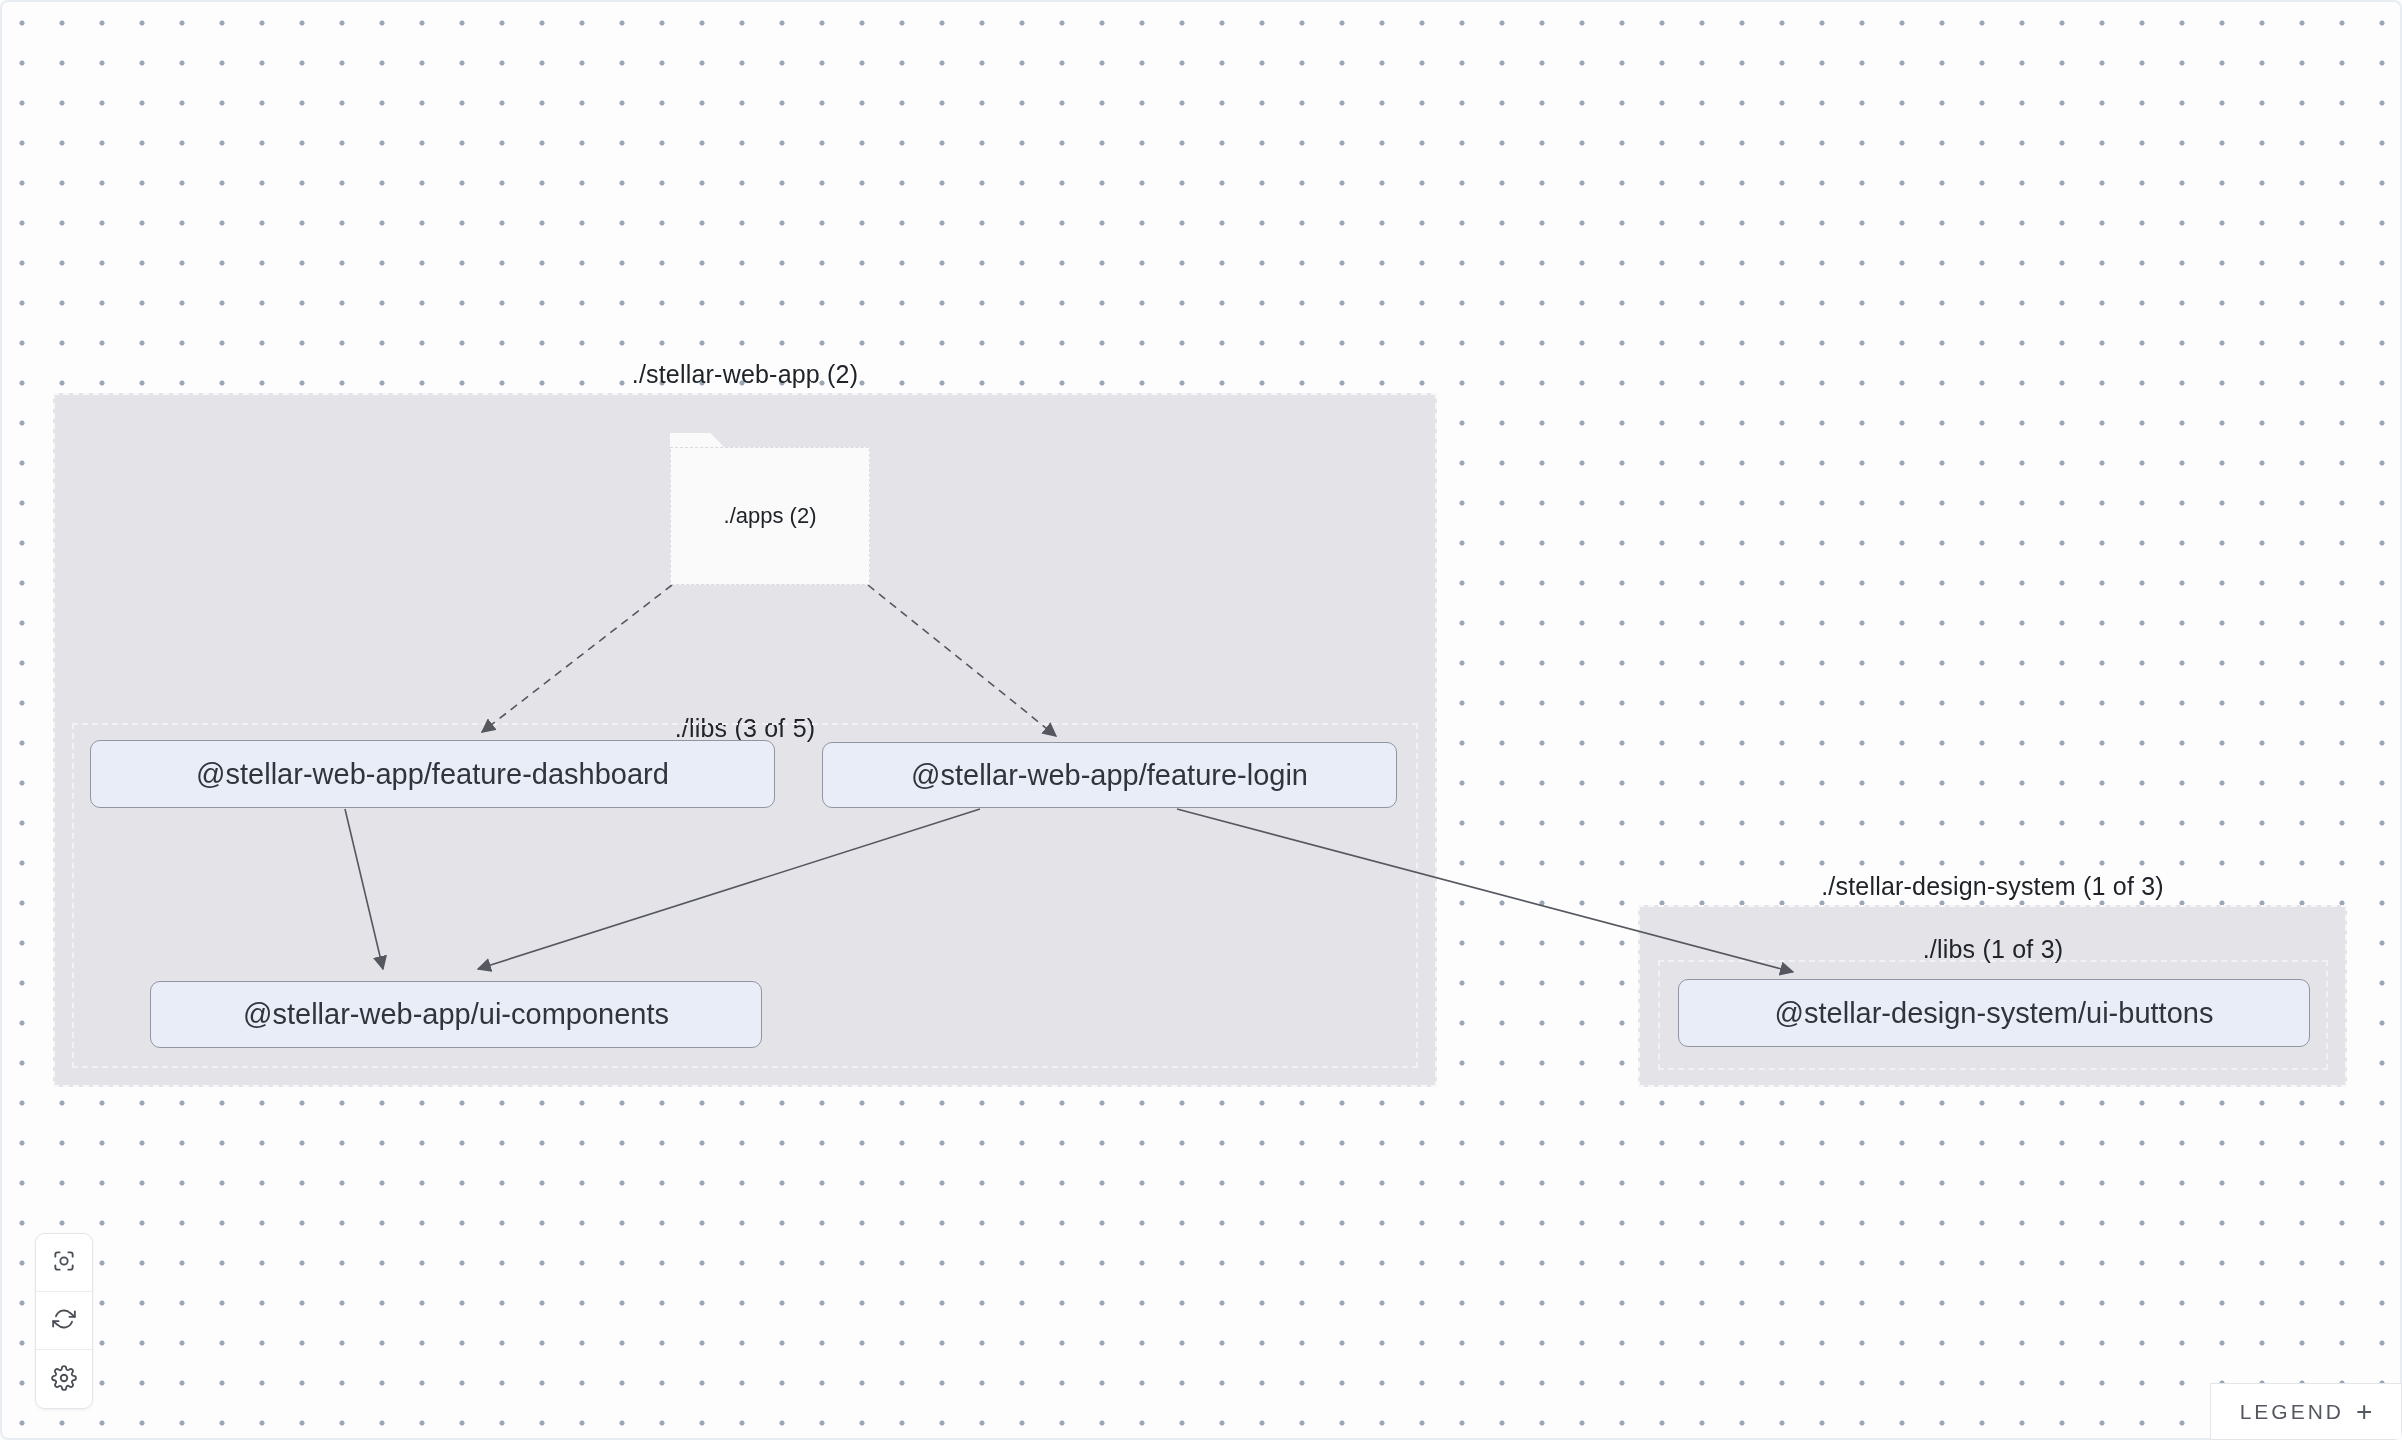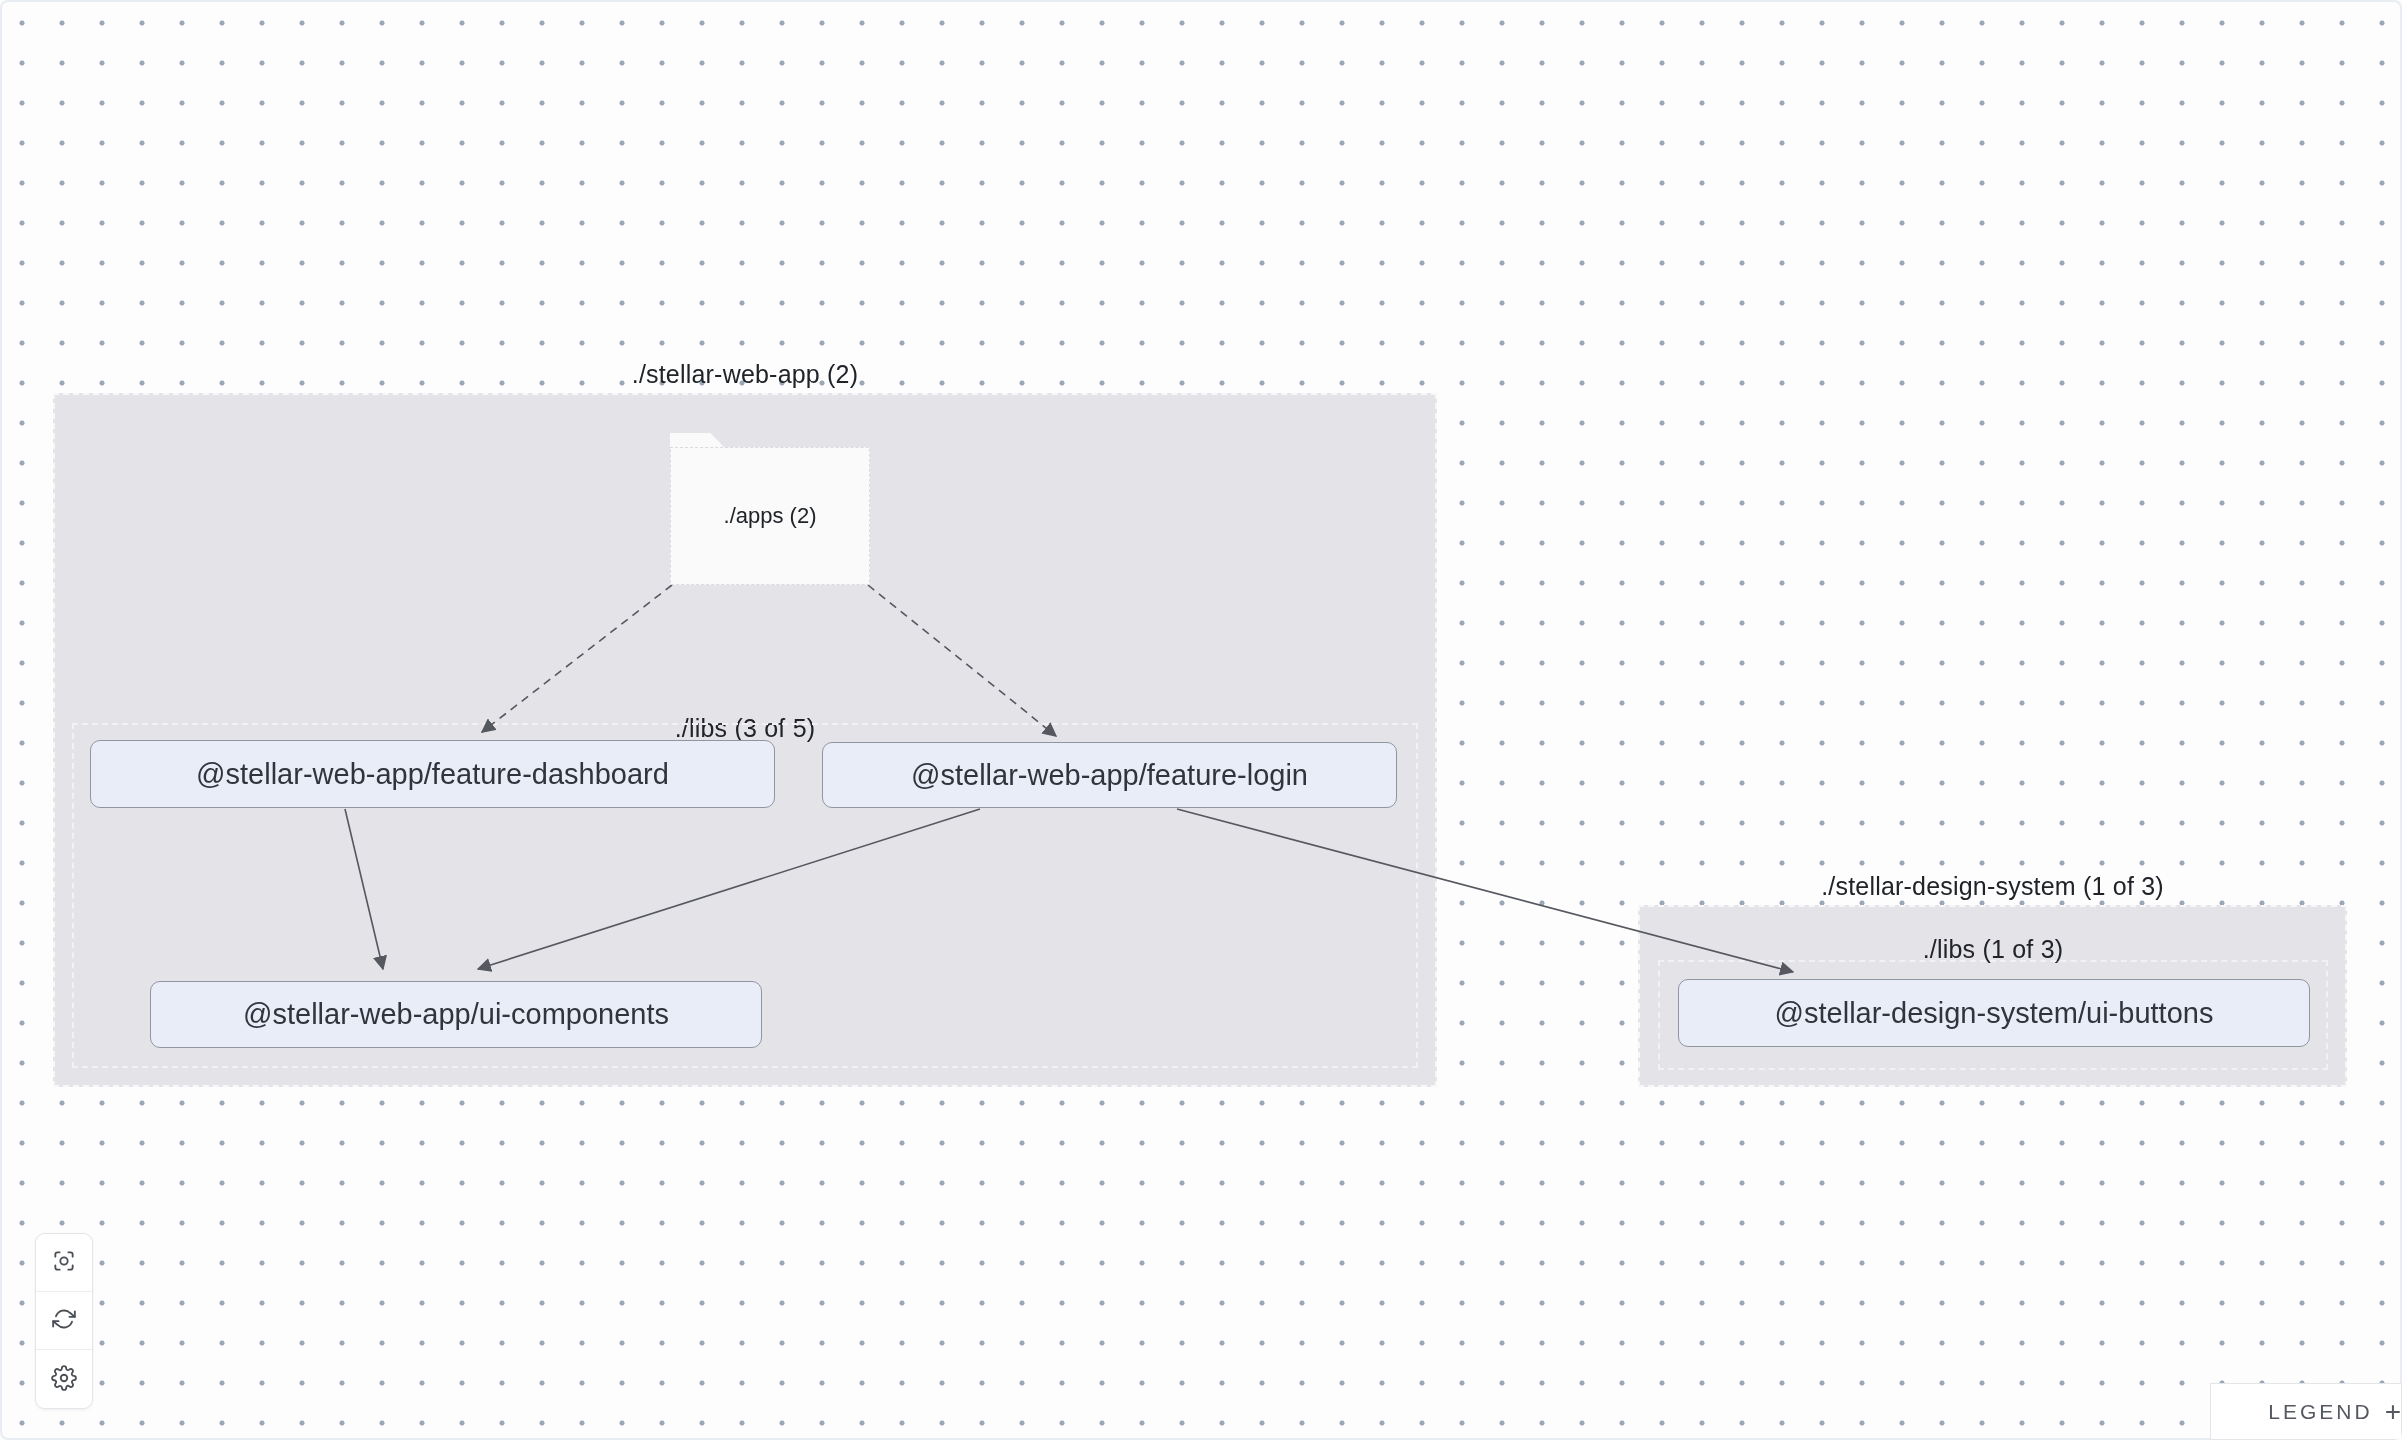--- a/index.html
+++ b/index.html
@@ -86,21 +86,21 @@
     width:100%;height:58px;background:#fff;border:none;
     border-bottom:1px solid #ececf0;
     display:flex;align-items:center;justify-content:center;
     cursor:pointer;
   }
   .toolbar button:last-child{border-bottom:none;}
   .toolbar svg{stroke:var(--icon);fill:none;stroke-width:1.7;stroke-linecap:round;stroke-linejoin:round;}
   .legend{
     position:absolute;left:2210px;top:1383px;width:192px;height:57px;
     background:#fff;border:1px solid var(--toolbar-border);
-    display:flex;align-items:center;justify-content:flex-end;gap:12px;
+    display:flex;align-items:center;justify-content:center;gap:12px;
     color:var(--legend-text);cursor:pointer;
   }
   .legend .legend-label{font-size:21px;letter-spacing:3px;}
   .legend .plus{font-size:28px;font-weight:300;line-height:1;}
 </style>
 </head>
 <body>
 
 <div class="canvas">
 

